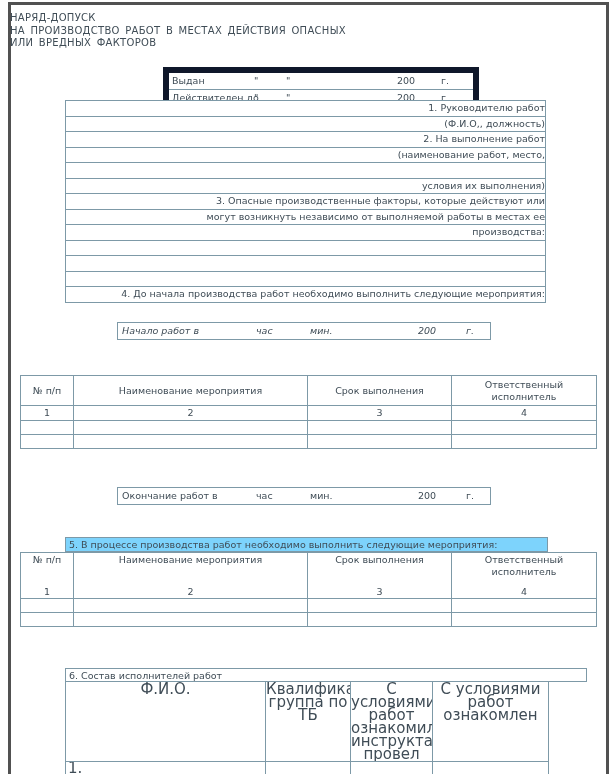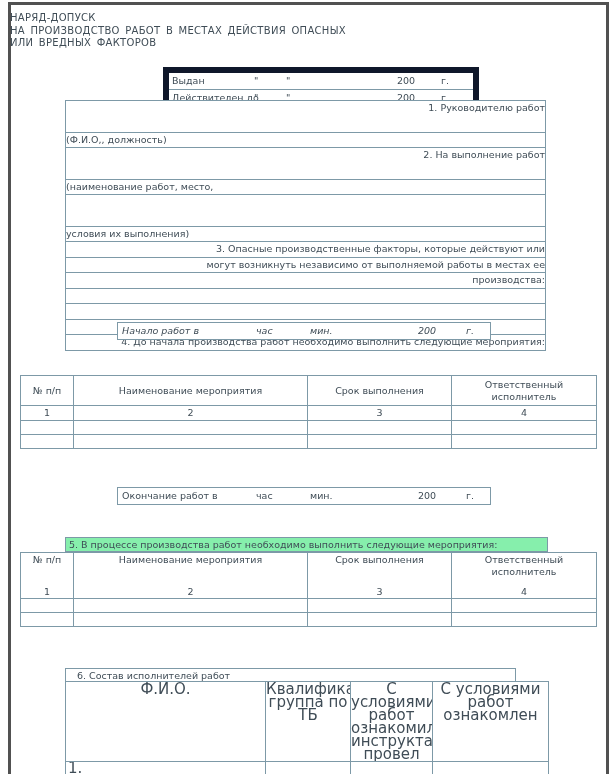--- a/index.html
+++ b/index.html
@@ -24,21 +24,21 @@
   .issued-row + .issued-row{border-top:1px solid #7d99a7;}
   .issued-row span{position:absolute;top:0;white-space:nowrap;}
   .i-label{left:3px;} .i-q1{left:85px;} .i-q2{left:117px;} .i-year{left:228px;} .i-suf{left:272px;}
   
   .mainform{
     position:absolute;left:65px;top:100px;width:481px;
     border:1px solid #7d99a7;box-sizing:border-box;background:#fff;
   }
   .frow{height:14.5px;font-size:9.5px;line-height:14.5px;white-space:nowrap;overflow:hidden;text-align:right;}
   .frow + .frow{border-top:1px solid #7d99a7;}
-  .frow.left{padding-left:4px;} .frow.center{text-align:left;margin-top:16px;}
+  .frow.left{padding-left:4px;} .frow.center{text-align:right;}
   
   .timebox{
     position:absolute;left:117px;width:374px;height:18px;
     border:1px solid #7d99a7;box-sizing:border-box;background:#fff;
     font-size:9.5px;line-height:16px;
   }
   .timebox span{position:absolute;top:0;white-space:nowrap;}
   .t-label{left:4px;} .t-hour{left:138px;} .t-min{left:192px;text-align:center;} .t-year{left:300px;} .t-suf{left:348px;}
   .start-box{top:322px;font-style:italic;} .end-box{top:487px;}
   
@@ -48,28 +48,28 @@
   .mtable .hrow td{height:29px;vertical-align:middle;line-height:12px;}
   .mtable .wrapspan{display:inline-block;max-width:95px;line-height:12px;}
   .mtable .nrow td{height:14px;line-height:14px;}
   .mtable .erow td{height:13px;}
   .mtable2 .h2cell{height:45px;vertical-align:top;}
   .cellfill{display:flex;flex-direction:column;justify-content:space-between;height:45px;}
   .cellfill .hl{line-height:12px;padding-top:1px;} .cellfill .num{line-height:13px;}
   
   .sec5{
     position:absolute;left:65px;top:537px;width:483px;height:15px;
-    border:1px solid #7d99a7;box-sizing:border-box;background:#86efac;
+    border:1px solid #7d99a7;box-sizing:border-box;background:#7dd3fc;
     font-size:9.5px;line-height:13px;padding-left:3px;white-space:nowrap;overflow:hidden;
   }
   
   .sec6-title{
-    position:absolute;left:65px;top:668px;width:451px;height:14px;
+    position:absolute;left:65px;top:668px;width:522px;height:14px;
     border:1px solid #7d99a7;box-sizing:border-box;background:#fff;
-    font-size:9.5px;line-height:13px;padding-left:11px;
+    font-size:9.5px;line-height:13px;padding-left:3px;
   }
   .s6table{position:absolute;left:65px;top:681px;border-collapse:collapse;table-layout:fixed;width:483px;background:#fff;}
   .s6table td{border:1px solid #7d99a7;font-size:15px;padding:0;overflow:hidden;}
   .s6table .hrow td{height:60px;vertical-align:top;text-align:center;line-height:13px;padding-top:1px;}
   .s6table .drow td{height:13px;line-height:13px;text-align:left;padding-left:2px;}
 </style>
 </head>
 <body>
 
 <div class="page">

